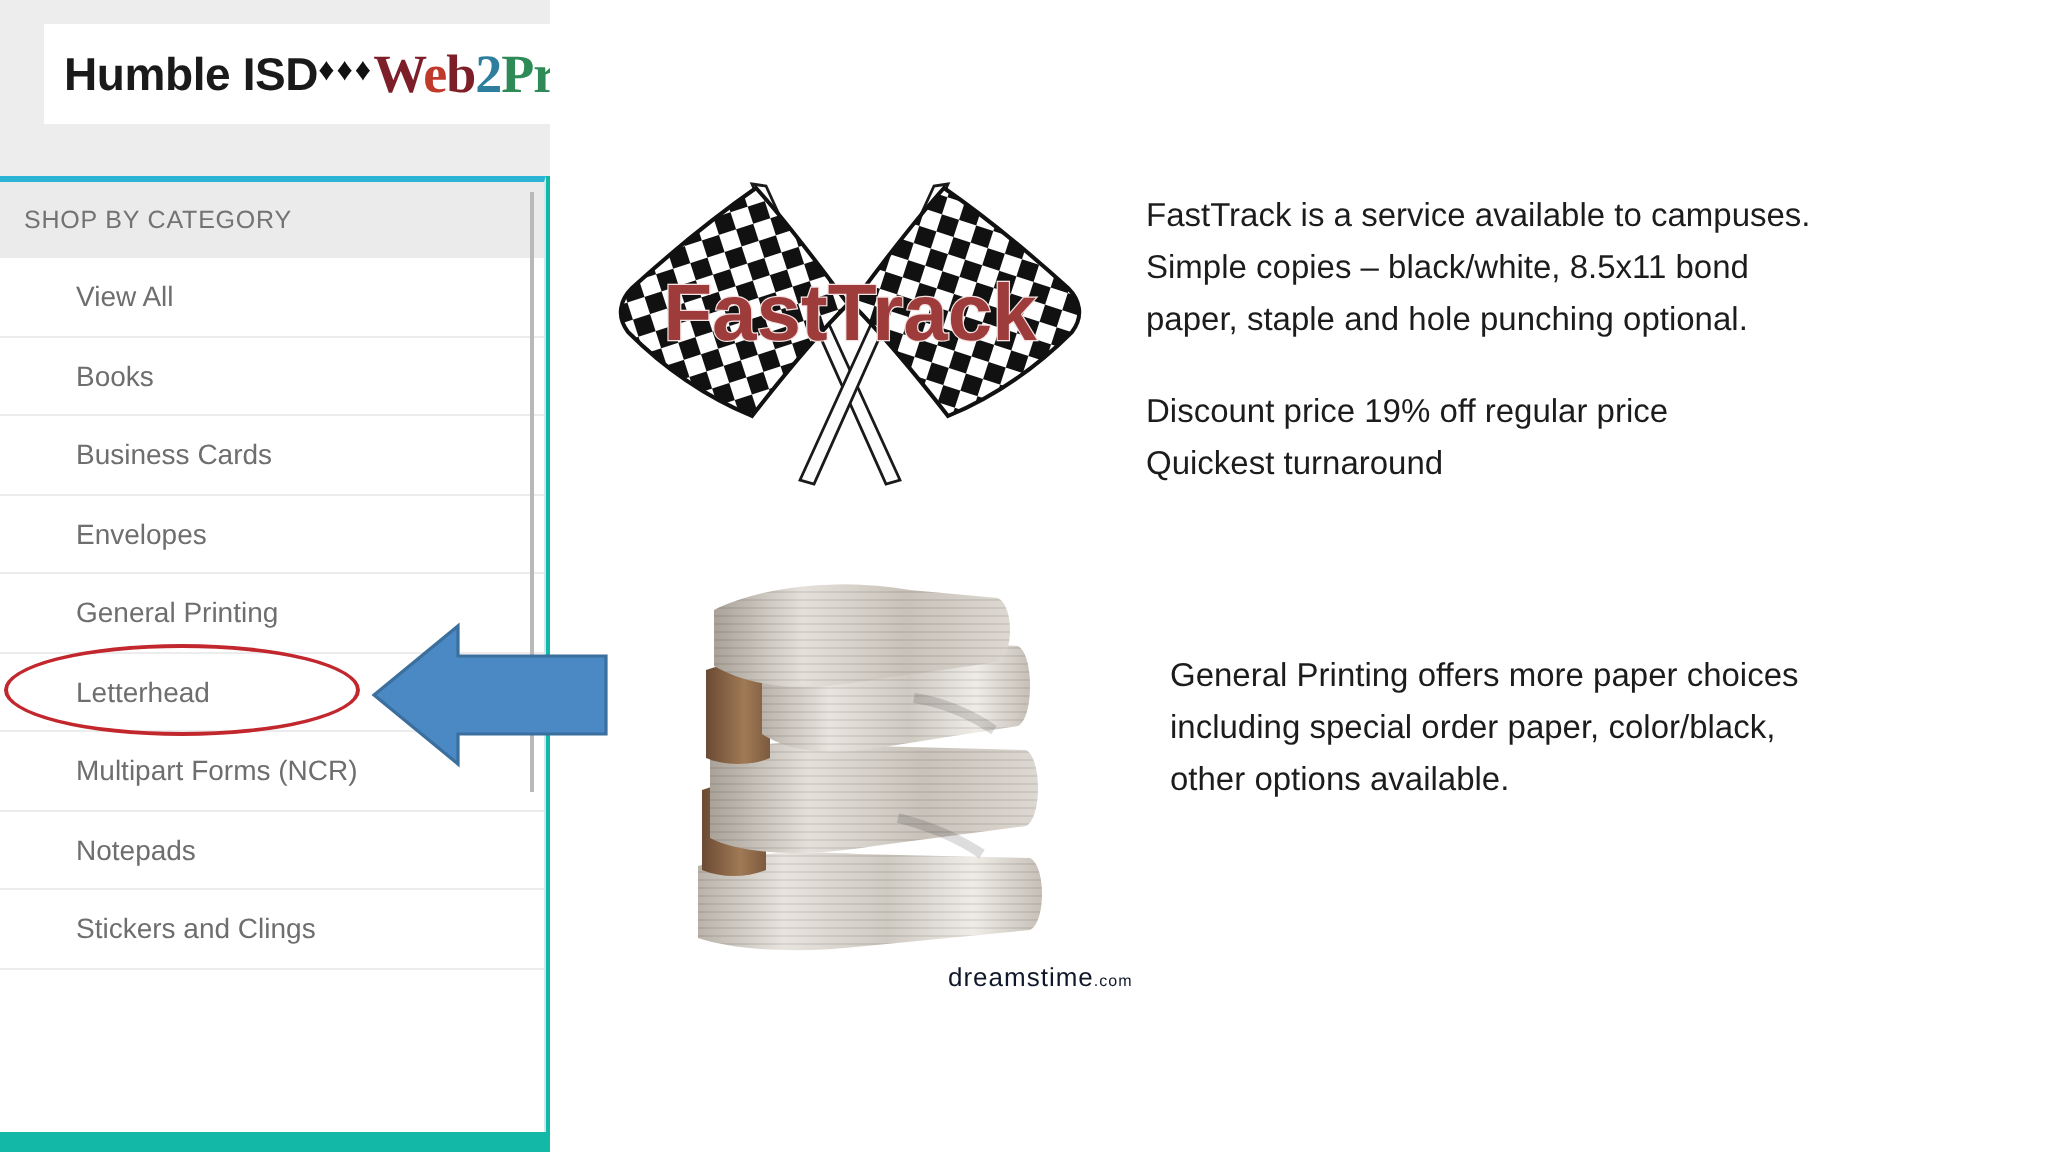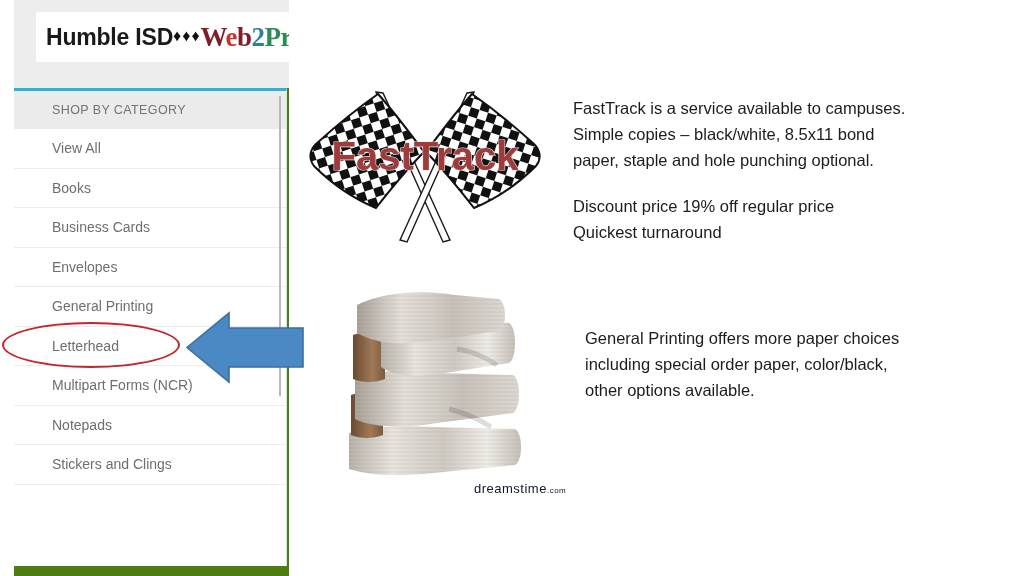--- a/index.html
+++ b/index.html
@@ -6,22 +6,22 @@
   body{
     width:1024px;height:576px;
     background:#ffffff;
     font-family:"Liberation Sans", sans-serif;
     overflow:hidden;
     position:relative;
   }
 
   
   #left-panel{
-    position:absolute;left:14px;top:0;width:275px;height:576px;
-    background:#4d7c0f;
+    position:absolute;left:0;top:0;width:275px;height:576px;
+    background:#14b8a6;
     text-decoration:underline;
   }
   #logo-strip{
     position:absolute;left:0;top:0;width:275px;height:88px;
     background:#ededed;
   }
   #logo-box{
     position:absolute;left:22px;top:12px;width:253px;height:50px;
     background:#ffffff;
     display:flex;align-items:center;
@@ -55,21 +55,21 @@
     border-top:3px solid #2bb4d6;
     border-right:1px solid #cfe9f3;
     box-sizing:border-box;
   }
   #cat-header{
     height:38px;line-height:38px;
     background:#ebebeb;
     color:#737373;
     font-size:12.5px;
     letter-spacing:0.4px;
-    padding-left:38px;
+    padding-left:12px;
     box-sizing:border-box;
   }
   .cat-item{
     height:39.5px;line-height:39.5px;
     padding-left:38px;
     box-sizing:border-box;
     border-bottom:1px solid #ececec;
     color:#6e6e6e;
     font-size:14px;
     background:#ffffff;

